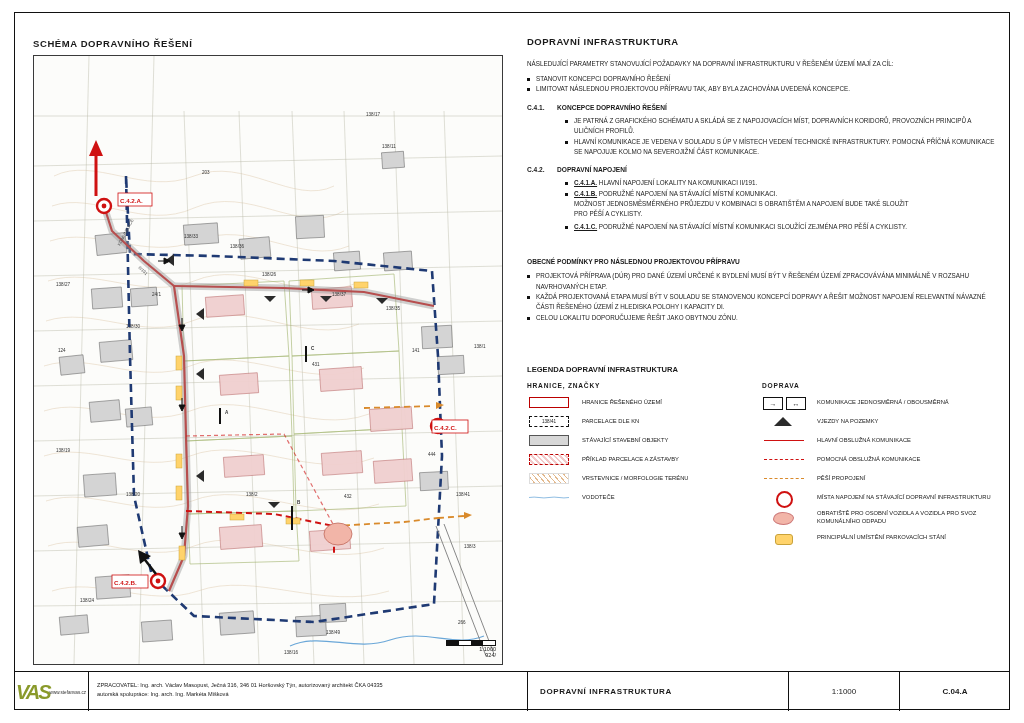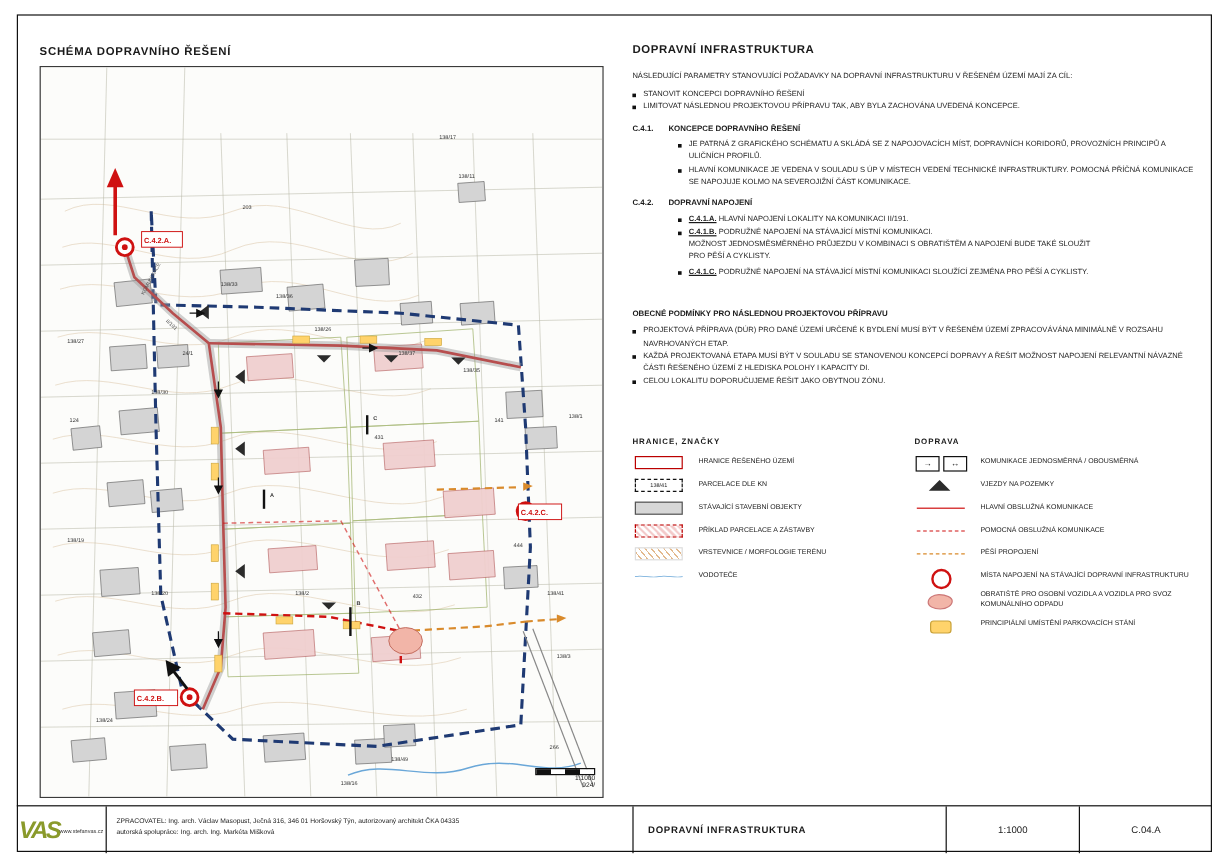--- a/index.html
+++ b/index.html
@@ -52,21 +52,21 @@
   .blob{position:absolute;left:11px;top:1px;width:19px;height:11px;background:#f2b5a8;border:.7px solid #c77;border-radius:45% 55% 50% 50%/55% 45% 55% 45%;}
   .park{position:absolute;left:13px;top:2px;width:16px;height:9px;background:#ffd36b;border:.7px solid #c9a23a;border-radius:3px;}
   
   .footer{position:absolute;left:14px;bottom:12px;width:996px;height:40px;border-top:1px solid #111;box-sizing:border-box;display:flex;align-items:stretch;}
   .logo{width:74px;display:flex;flex-direction:row;justify-content:center;align-items:center;border-right:1px solid #111;}
   .logo .mark{font-size:20px;font-weight:bold;font-style:italic;color:#8a9a2b;letter-spacing:-2px;line-height:1;}
   .logo .url{font-size:4.6px;color:#333;margin-top:2px;}
   .fcol1{flex:0 0 430px;padding:9px 0 0 8px;font-size:5.6px;line-height:1.55;border-right:1px solid #111;}
   .fcol2{flex:1;display:flex;align-items:center;padding-left:12px;font-size:8px;font-weight:bold;letter-spacing:.6px;border-right:1px solid #111;}
   .fcol3{flex:0 0 110px;display:flex;align-items:center;justify-content:center;font-size:8px;border-right:1px solid #111;}
-  .fcol4{flex:0 0 110px;display:flex;align-items:center;justify-content:center;font-size:8px;font-weight:normal;}
+  .fcol4{flex:0 0 110px;display:flex;align-items:center;justify-content:center;font-size:8px;font-weight:bold;}
   .mlabel{font-size:4.6px;fill:#333;}
 </style>
 </head>
 <body>
 
 <div class="page">
   <div class="frame"></div>
 
   <div class="left-title">SCHÉMA DOPRAVNÍHO ŘEŠENÍ</div>
 
@@ -342,20 +342,21 @@
     <div style="height:26px"></div>
     <div class="cond-title">OBECNÉ PODMÍNKY PRO NÁSLEDNOU PROJEKTOVOU PŘÍPRAVU</div>
     <ul class="sq">
       <li>PROJEKTOVÁ PŘÍPRAVA (DÚR) PRO DANÉ ÚZEMÍ URČENÉ K BYDLENÍ MUSÍ BÝT V ŘEŠENÉM ÚZEMÍ ZPRACOVÁVÁNA MINIMÁLNĚ V ROZSAHU NAVRHOVANÝCH ETAP.</li>
       <li>KAŽDÁ PROJEKTOVANÁ ETAPA MUSÍ BÝT V SOULADU SE STANOVENOU KONCEPCÍ DOPRAVY A ŘEŠIT MOŽNOST NAPOJENÍ RELEVANTNÍ NÁVAZNÉ ČÁSTI ŘEŠENÉHO ÚZEMÍ Z HLEDISKA POLOHY I KAPACITY DI.</li>
       <li>CELOU LOKALITU DOPORUČUJEME ŘEŠIT JAKO OBYTNOU ZÓNU.</li>
     </ul>
 
     <div style="height:34px"></div>
 
+    <div class="legend-title">LEGENDA DOPRAVNÍ INFRASTRUKTURA</div>
     <div class="legend">
       <div class="legcol">
         <h3>HRANICE,  ZNAČKY</h3>
 
         <div class="legrow">
             <div class="legsym">
               <div class="sym-box"></div>
             </div>
             <div class="legtxt">HRANICE ŘEŠENÉHO ÚZEMÍ</div>
           </div>

